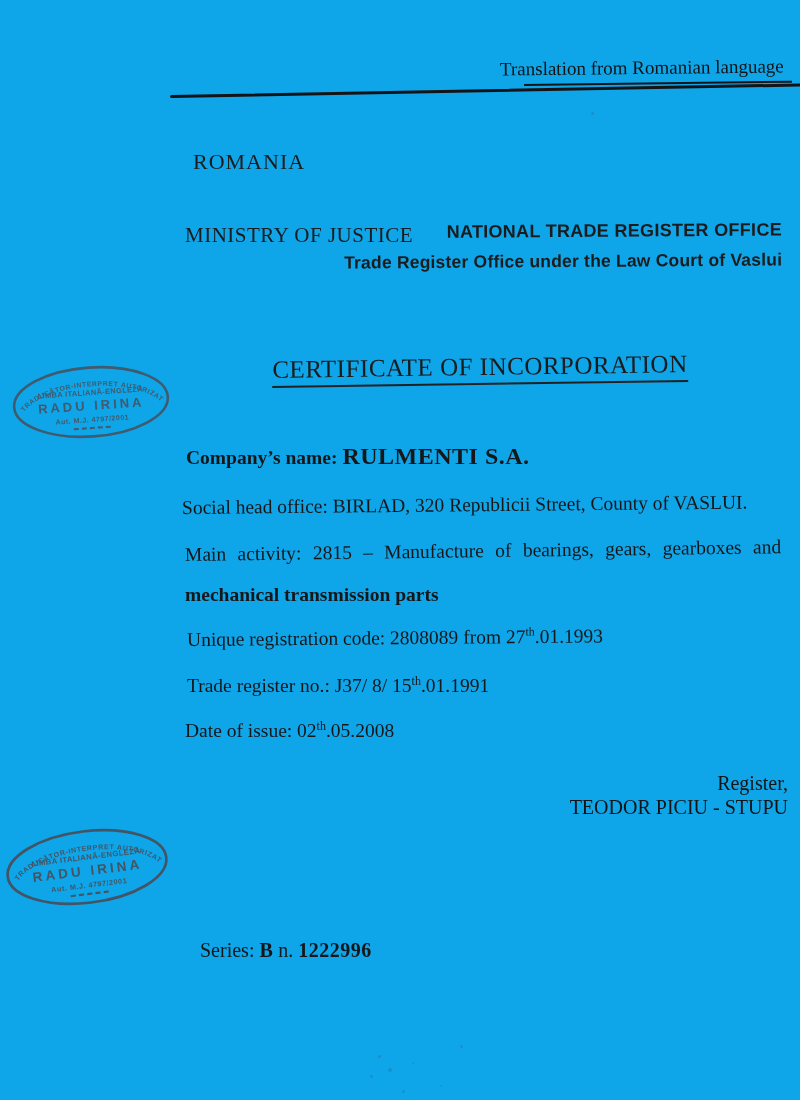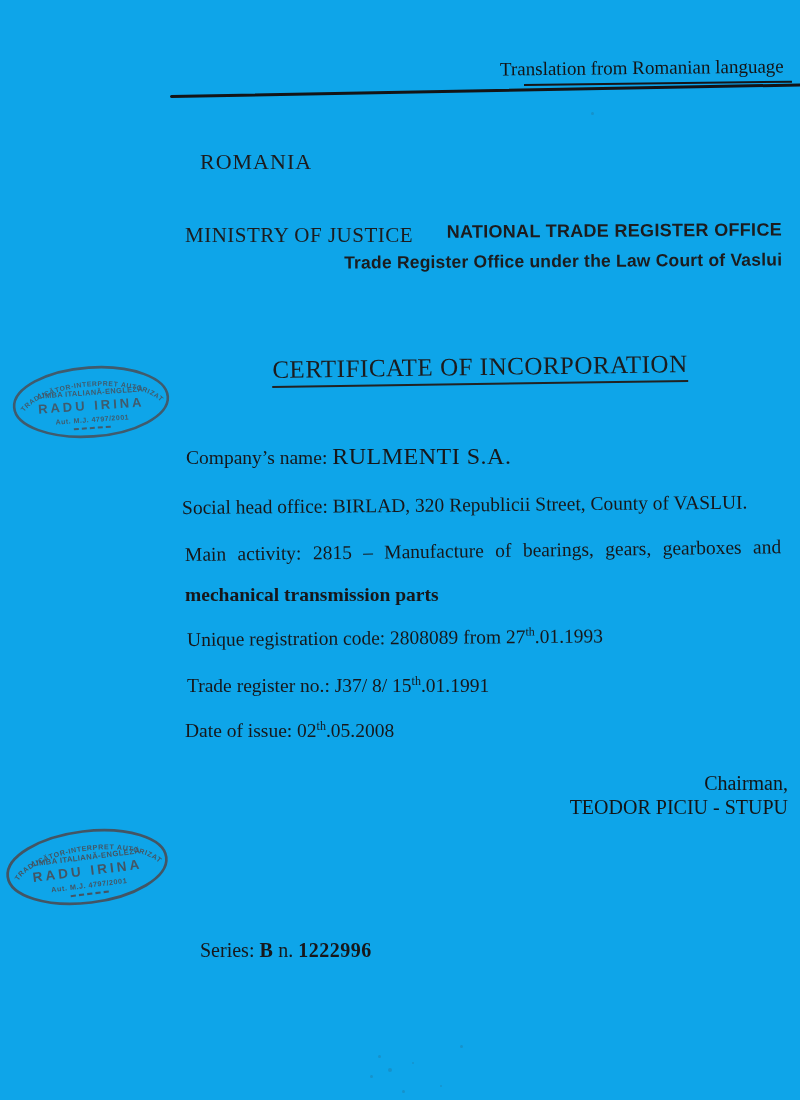--- a/index.html
+++ b/index.html
@@ -20,39 +20,39 @@
   }
   .rule-short{
     top:84px;left:524px;width:268px;height:2px;background:#161618;
     transform:rotate(-0.7deg);transform-origin:left center;
   }
   .rule-long{
     top:95px;left:170px;width:632px;height:3px;background:#141416;
     transform:rotate(-1.05deg);transform-origin:left center;
     border-radius:2px;
   }
-  .country{top:149px;left:200px;font-size:22px;letter-spacing:1px;text-align:center;}
+  .country{top:149px;left:193px;font-size:22px;letter-spacing:1px;text-align:center;}
   .ministry{top:183px;left:185px;font-size:21px;letter-spacing:0.5px;margin-top:40px;}
   .office-block{
     top:221px;right:18px;text-align:right;
     transform:rotate(-0.4deg);
   }
   .office-main{font-size:18px;font-weight:700;letter-spacing:0.3px;}
   .office-sub{font-size:17.5px;font-weight:700;margin-top:9px;letter-spacing:0.2px;}
   .doc-title-wrap{
     top:353px;left:240px;width:480px;text-align:center;
     transform:rotate(-0.8deg);
   }
   .doc-title{
     display:inline-block;font-size:25px;letter-spacing:0.5px;
     border-bottom:2px solid #222;padding-bottom:2px;
   }
   .line{font-size:19.5px;color:#17171a;white-space:nowrap;}
   .line sup{font-size:12px;line-height:0;}
-  .company-line{top:443px;left:186px;}
+  .company-line{top:443px;left:186px;font-weight:bold;}
   .company-name{font-size:24px;letter-spacing:0.5px;}
   .social-line{top:497px;left:182px;transform:rotate(-0.55deg);transform-origin:left center;}
   .main1-line{top:544px;left:185px;word-spacing:6.5px;transform:rotate(-0.75deg);transform-origin:left center;}
   .main2-line{top:584px;left:185px;font-weight:bold;}
   .unique-line{top:629px;left:187px;transform:rotate(-0.5deg);transform-origin:left center;}
   .trade-line{top:675px;left:187px;}
   .date-line{top:720px;left:185px;}
   .sig-block{top:772px;right:12px;text-align:right;font-size:20px;line-height:23.5px;color:#141416;}
   .sig-note{font-style:italic;}
   .series-line{top:939px;left:200px;font-size:20px;}
@@ -112,21 +112,21 @@
 
   <div class="abs line trade-line">
     <span>Trade register no.: J37/ 8/ 15</span><sup>th</sup><span>.01.1991</span>
   </div>
 
   <div class="abs line date-line">
     <span>Date of issue: 02</span><sup>th</sup><span>.05.2008</span>
   </div>
 
   <div class="abs sig-block serif">
-    <div>Chairman,</div>
+    <div>Register,</div>
     <div>TEODOR PICIU - STUPU</div>
   </div>
 
   <svg class="abs stamp stamp-bottom" width="168" height="80" viewBox="0 0 162 76">
     <ellipse cx="81" cy="38" rx="77" ry="34.5" fill="none" stroke="#4b4b52" stroke-width="2.6"></ellipse>
     <defs>
       <path id="arcTop2" d="M 12,46 A 72,30 0 0 1 150,42" fill="none"></path>
     </defs>
     <text font-family="Liberation Sans, sans-serif" font-size="6.8" font-weight="700" fill="#4b4b52" letter-spacing="0.6">
       <textPath href="#arcTop2" startOffset="3">TRADUCĂTOR-INTERPRET AUTORIZAT</textPath>

